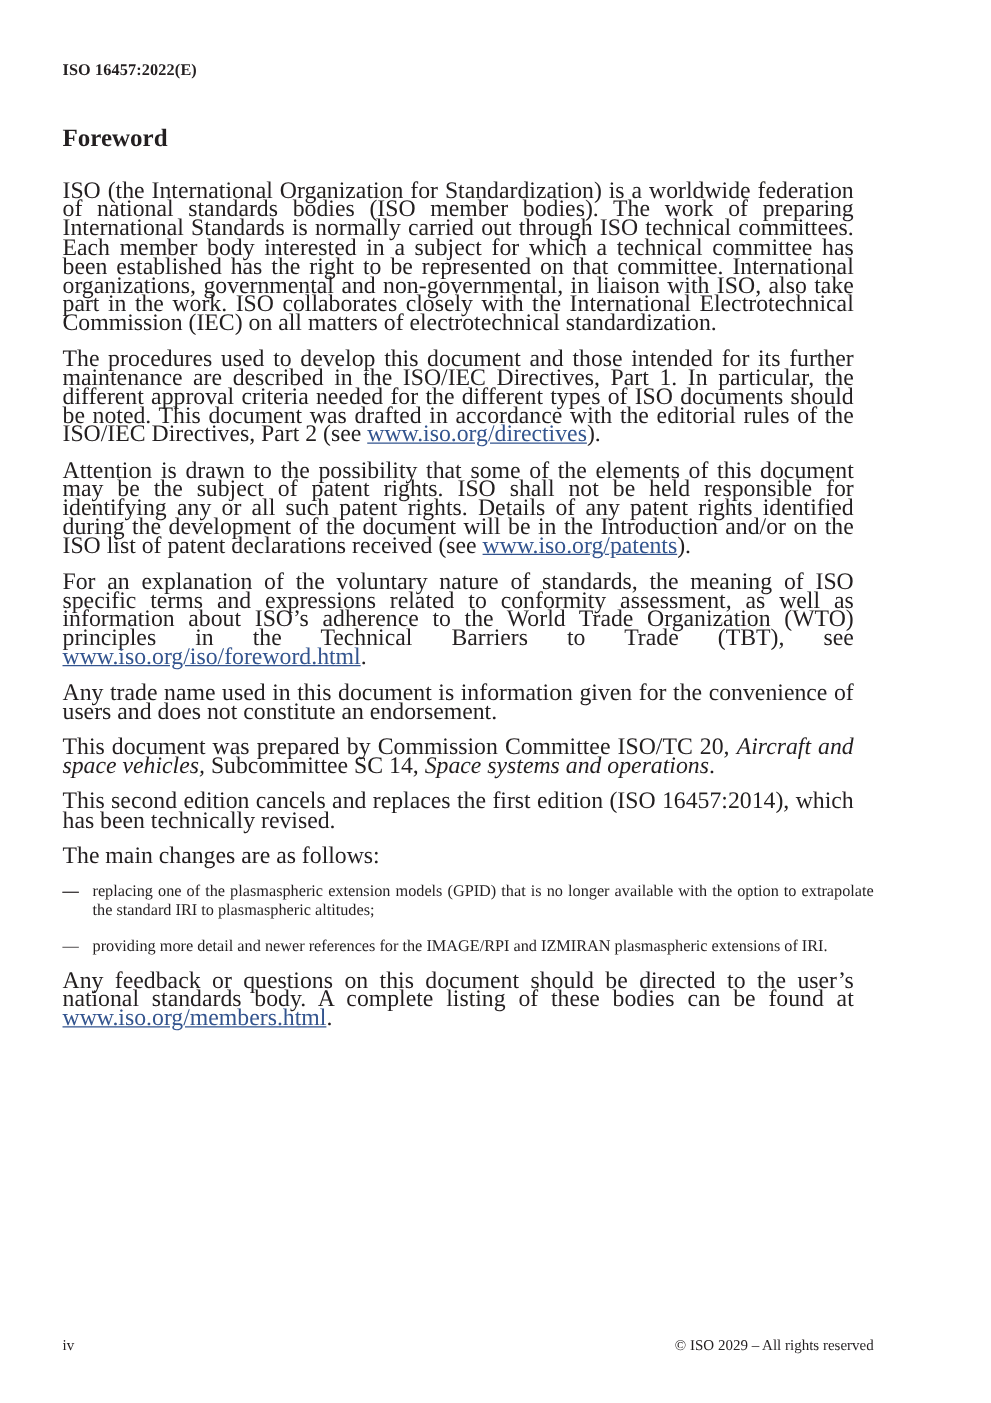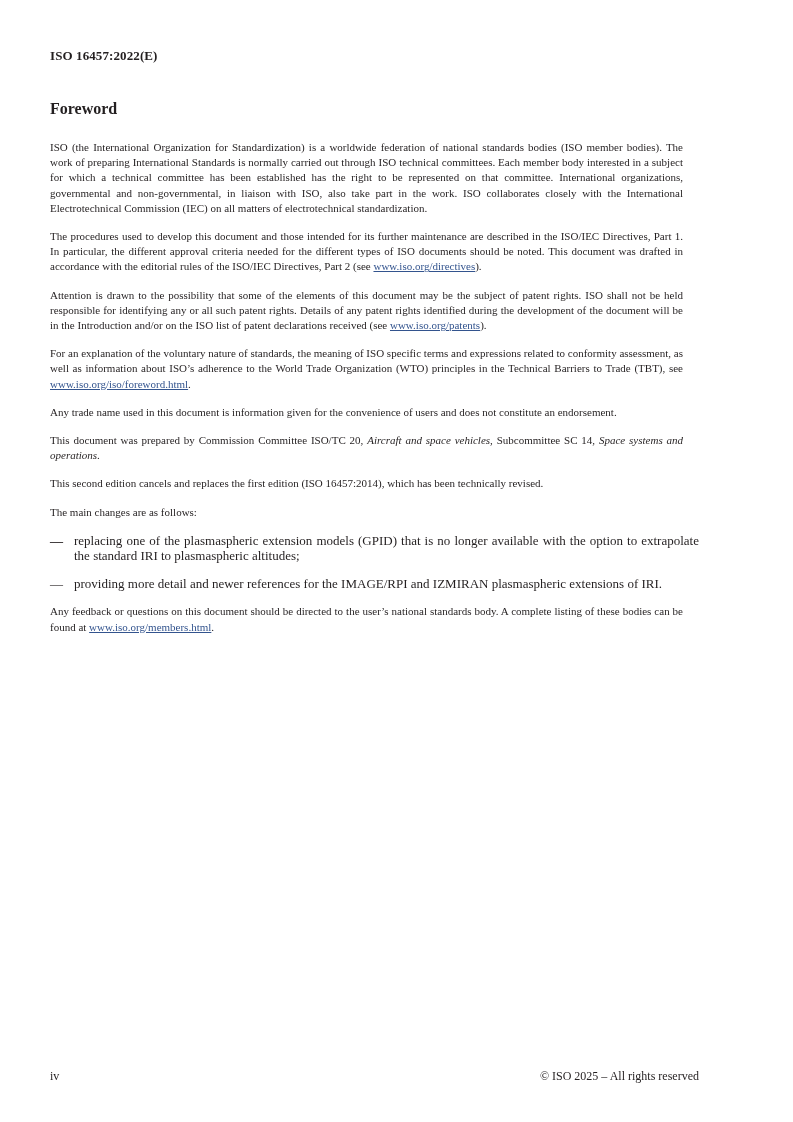--- a/index.html
+++ b/index.html
@@ -20,26 +20,26 @@
     background:var(--color-page);
     padding:48px 94px 0 50px;
     overflow:hidden;
   }
   .running-header{
     font-size:13px;
     font-weight:bold;
     letter-spacing:.1px;
   }
   .title{
-    font-size:16px;
+    font-size:20px;
     font-weight:bold;
     margin:36px 0 22px 0;
   }
   .para{
-    font-size:11px;
+    font-size:19px;
     line-height:15.2px;
     text-align:justify;
     margin:0 16px 13px 0;
   }
   .list-item{
     position:relative;
     font-size:13px;
     line-height:15.2px;
     text-align:justify;
     padding-left:24px;
@@ -109,16 +109,16 @@
       <span class="dash">—</span>
       <span>providing more detail and newer references for the IMAGE/RPI and IZMIRAN plasmaspheric extensions of IRI.</span>
     </div>
 
     <p class="para"><span>Any feedback or questions on this document should be directed to the user’s national standards body. A complete listing of these bodies can be found at </span><a class="link">www.iso.org/members.html</a><span>.</span></p>
 
   </main>
 
   <div class="footer">
     <span>iv</span>
-    <span>© ISO 2025 – All rights reserved</span>
+    <span>© ISO 2029 – All rights reserved</span>
   </div>
 
 </div>
 
 </body></html>

